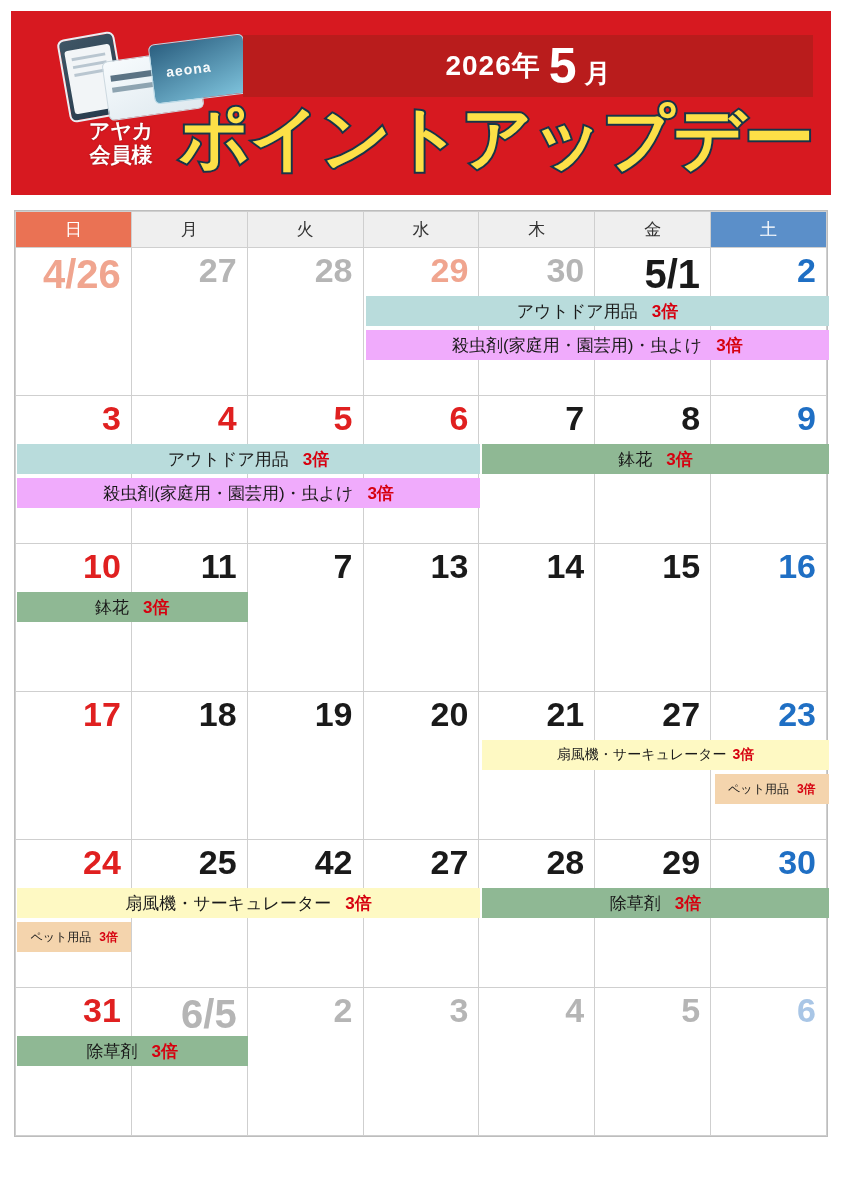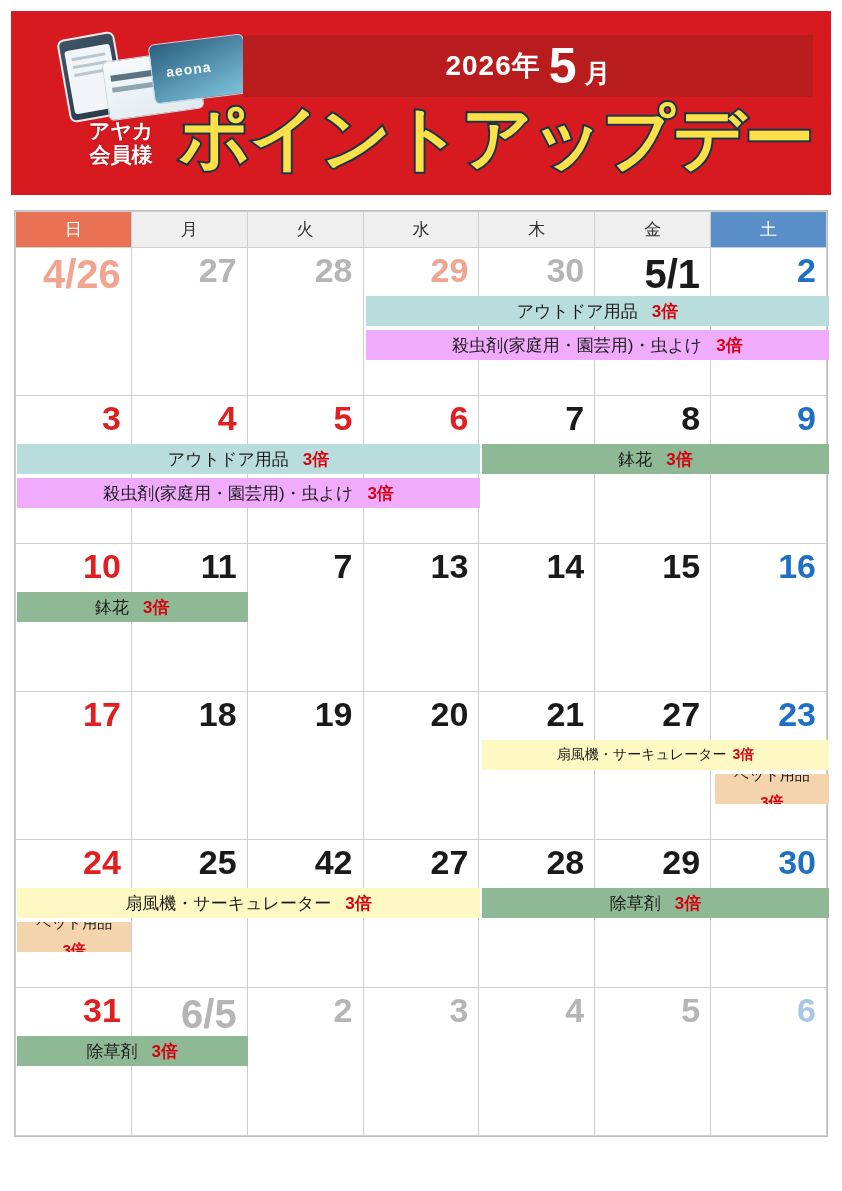--- a/index.html
+++ b/index.html
@@ -205,21 +205,21 @@
     align-items: center;
     justify-content: center;
     gap: 14px;
     font-size: 17px;
     color: #1a1a1a;
     white-space: nowrap;
     overflow: hidden;
   }
   .bar .mult { color: #d6000f; font-weight: bold; }
   .bar.small { font-size: 14px; gap: 6px; }
-  .bar.tiny { font-size: 15px; gap: 8px; flex-direction: column; }
+  .bar.tiny { font-size: 12px; gap: 8px; }
 
   .c-outdoor  { background: #b9dcdc; }
   .c-insect   { background: #f0abfc; }
   .c-pot      { background: #8fb894; }
   .c-fan      { background: #fef9c3; }
   .c-pet      { background: #f4d4ad; }
   .c-weed     { background: #8fb894; }
 </style>
 </head>
 <body>

